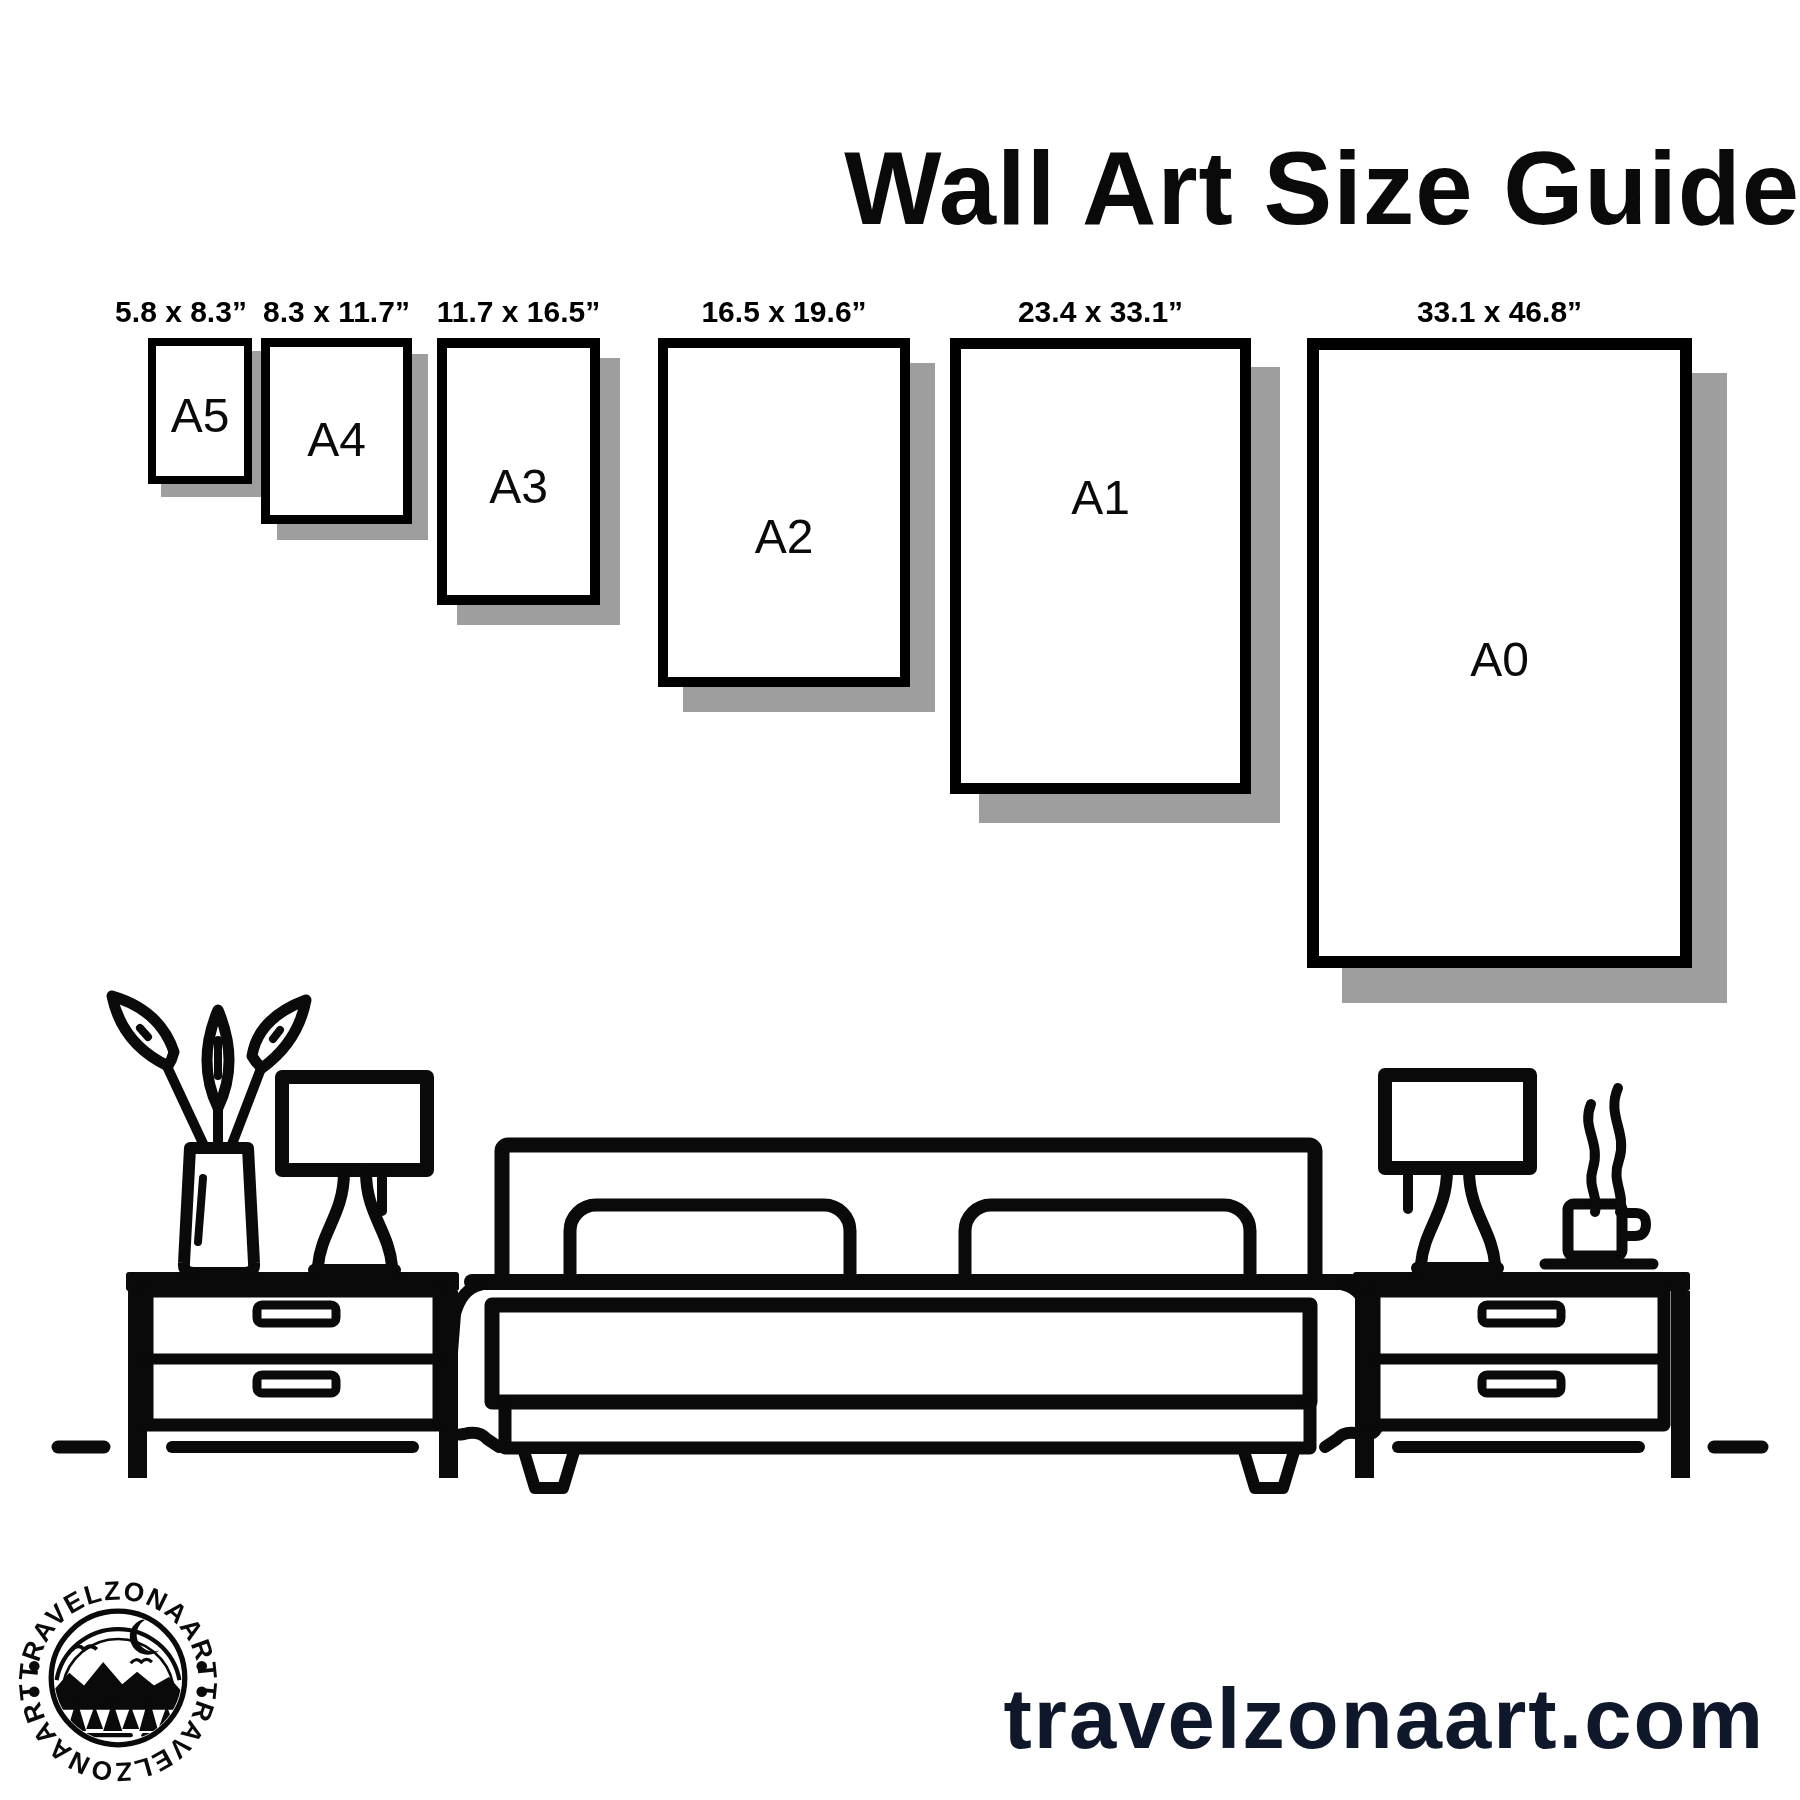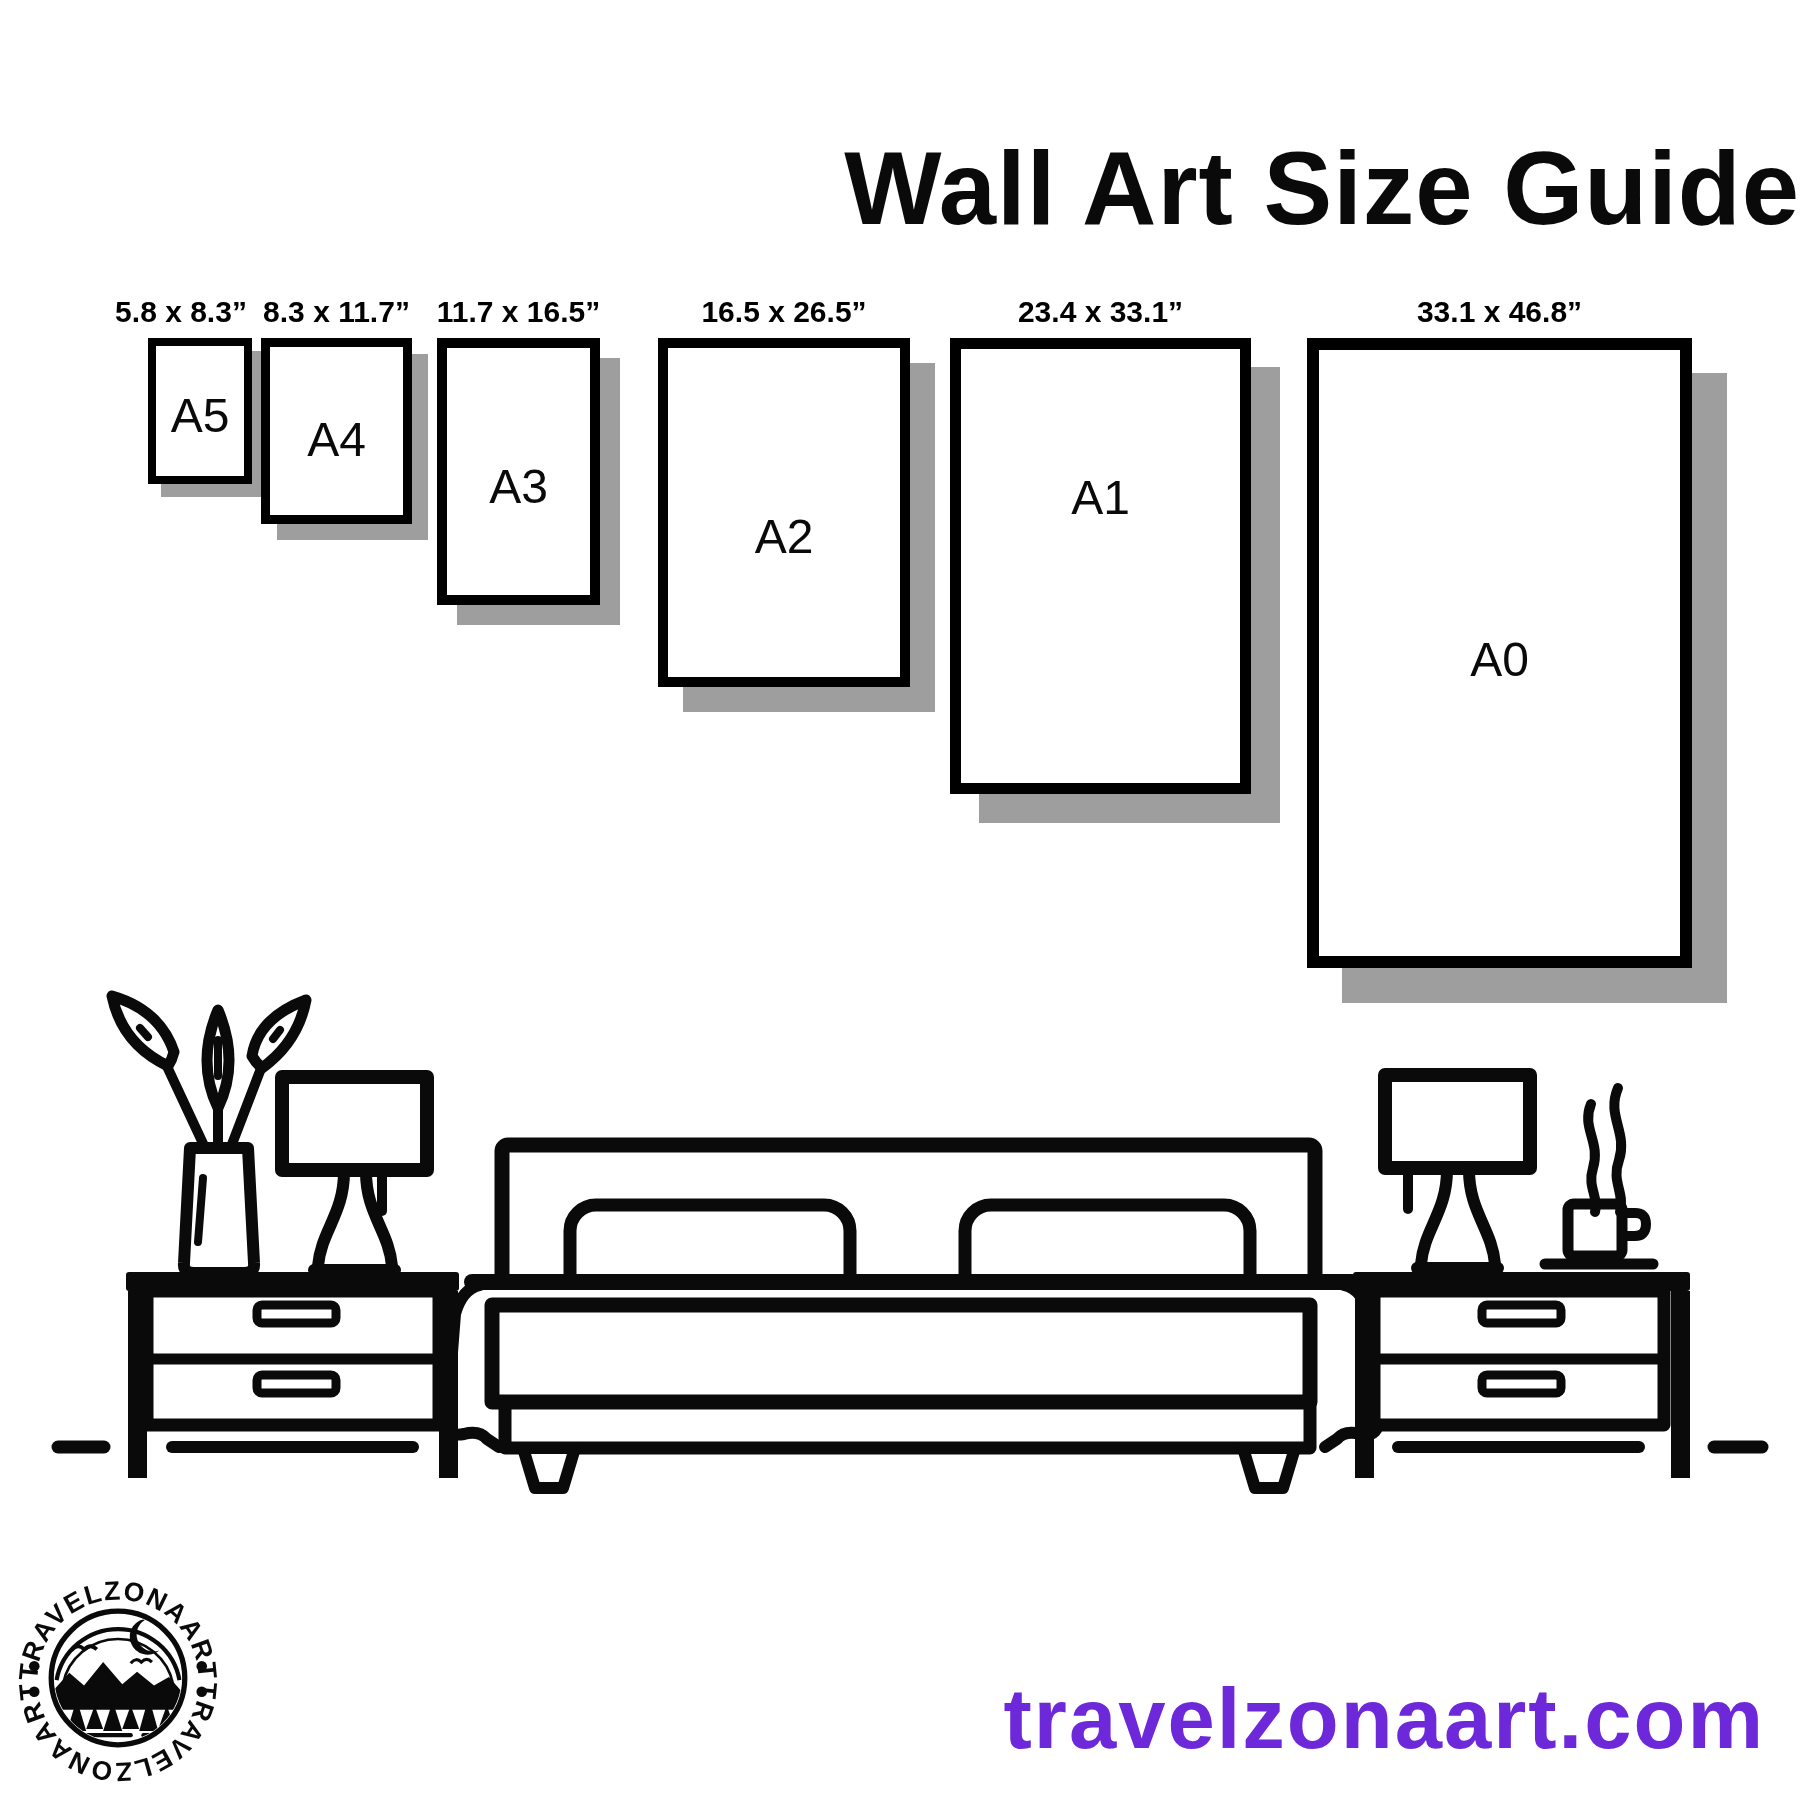--- a/index.html
+++ b/index.html
@@ -70,21 +70,21 @@
     letter-spacing: 1.5px;
     fill: #0a0a0a;
   }
   .website {
     position: absolute;
     top: 1676px;
     right: 35px;
     font-size: 85px;
     font-weight: bold;
     letter-spacing: 2px;
-    color: #6d28d9;
+    color: #0f172a;
     line-height: 1;
     white-space: nowrap;
   }
 </style>
 </head>
 <body>
 
 <h1 class="page-title">Wall Art Size Guide</h1>
 
 <section class="size-row">
@@ -103,21 +103,21 @@
   </div>
 
   <div class="size-item" style="left: 437px; width: 163px;">
     <div class="dim-label">11.7 x 16.5”</div>
     <div class="size-box" style="height: 267px; border-width: 10px; box-shadow: rgb(158, 158, 158) 20px 20px 0px 0px;">
       <span class="size-letter" style="top: 56%;">A3</span>
     </div>
   </div>
 
   <div class="size-item" style="left: 658px; width: 252px;">
-    <div class="dim-label">16.5 x 26.5”</div>
+    <div class="dim-label">16.5 x 19.6”</div>
     <div class="size-box" style="height: 349px; border-width: 10px; box-shadow: rgb(158, 158, 158) 25px 25px 0px 0px;">
       <span class="size-letter" style="top: 57%;">A2</span>
     </div>
   </div>
 
   <div class="size-item" style="left: 950px; width: 301px;">
     <div class="dim-label">23.4 x 33.1”</div>
     <div class="size-box" style="height: 456px; border-width: 11px; box-shadow: rgb(158, 158, 158) 29px 29px 0px 0px; padding-left: 16px;">
       <span class="size-letter" style="top: 34%;">A1</span>
     </div>

